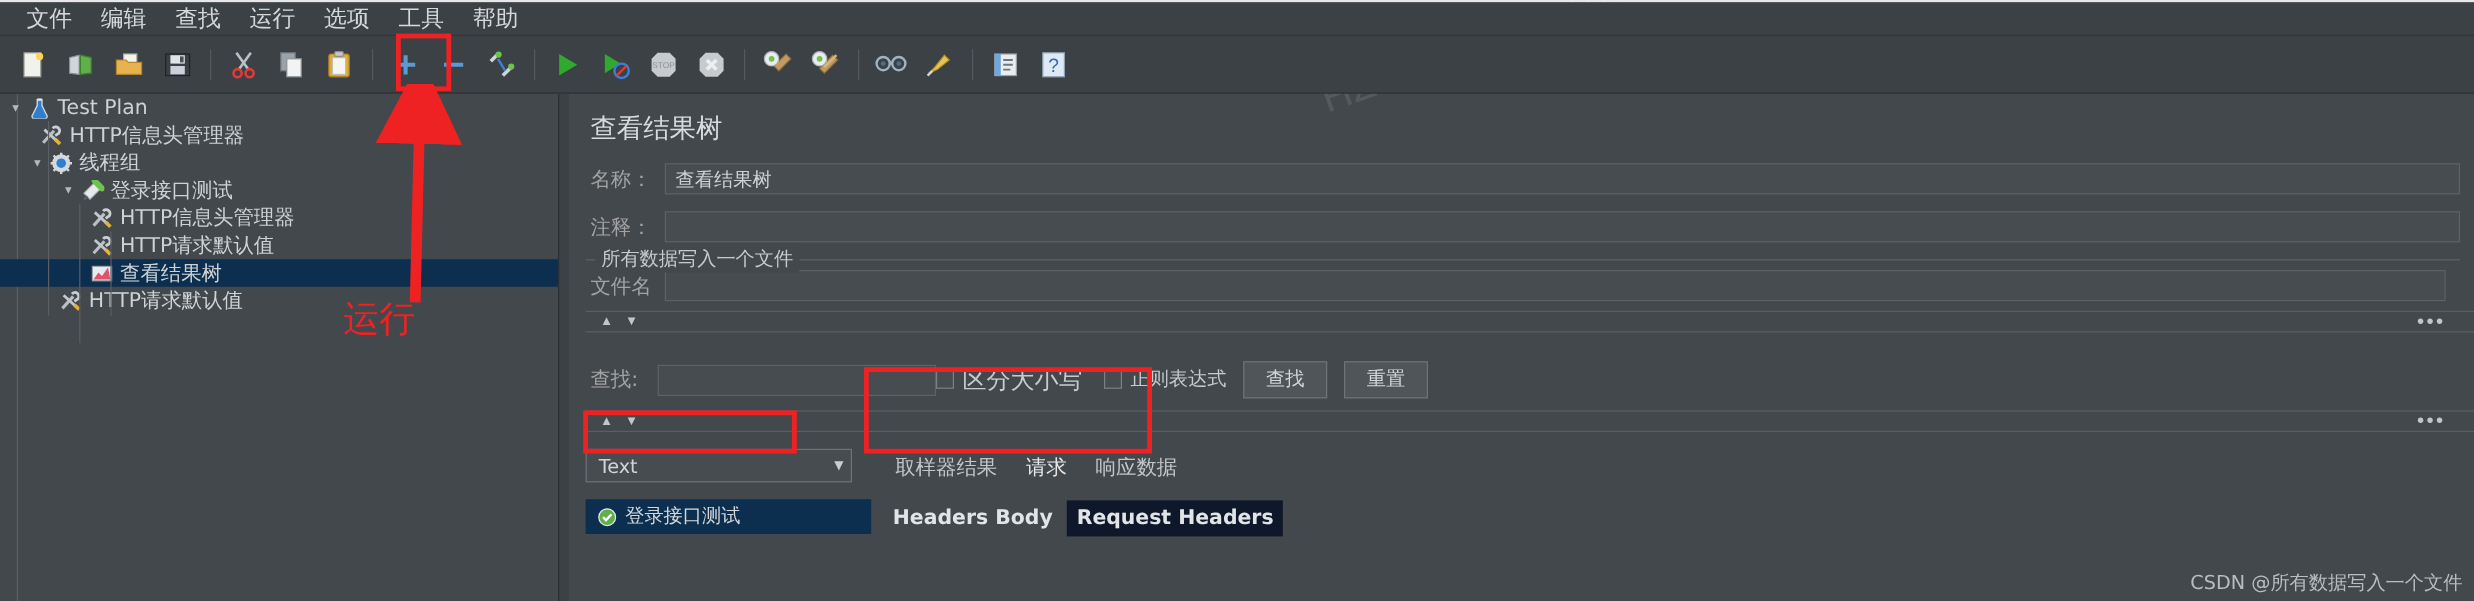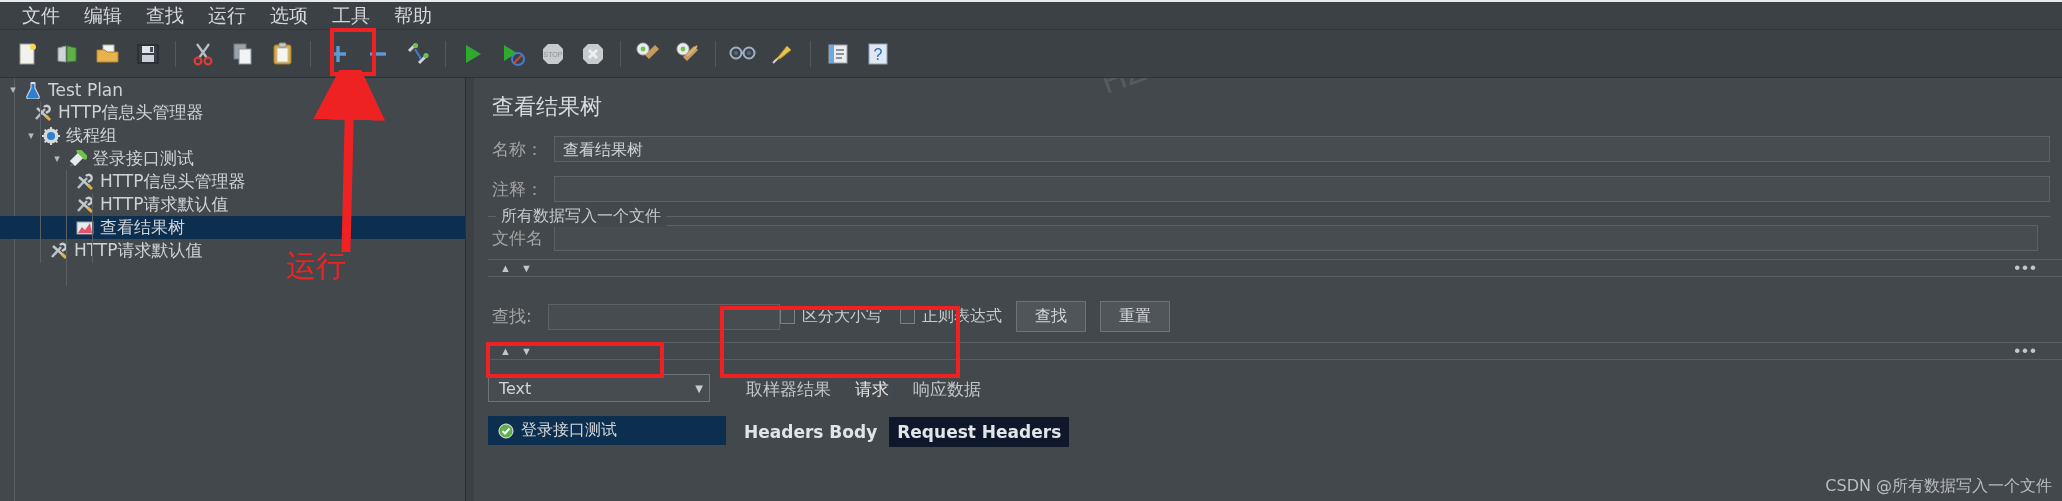--- a/index.html
+++ b/index.html
@@ -437,21 +437,21 @@
     <div class="arrowbar" style="margin-top:4px;">
       <span class="ar">▲</span>
       <span class="ar">▼</span>
       <span class="dots">•••</span>
     </div>
 
     <div class="frow" style="margin-top:24px; margin-bottom:10px; align-items:center;">
       <div class="flabel" style="width:56px;flex:0 0 56px;">查找:</div>
       <div class="finput" style="flex:0 0 232px; margin-right:0;" placeholder=""></div>
       <span class="chk"></span>
-      <span style="font-size:16px;font-family:'DejaVu Sans',sans-serif;">区分大小写</span>
+      <span style="font-size:20px;font-family:'DejaVu Sans',sans-serif;">区分大小写</span>
       <span class="chk" style="margin-left:18px;"></span>
       <span style="font-size:16px;font-family:'DejaVu Sans',sans-serif;">正则表达式</span>
       <button class="btn">查找</button>
       <button class="btn">重置</button>
     </div>
 
     <div class="arrowbar">
       <span class="ar">▲</span>
       <span class="ar">▼</span>
       <span class="dots">•••</span>

